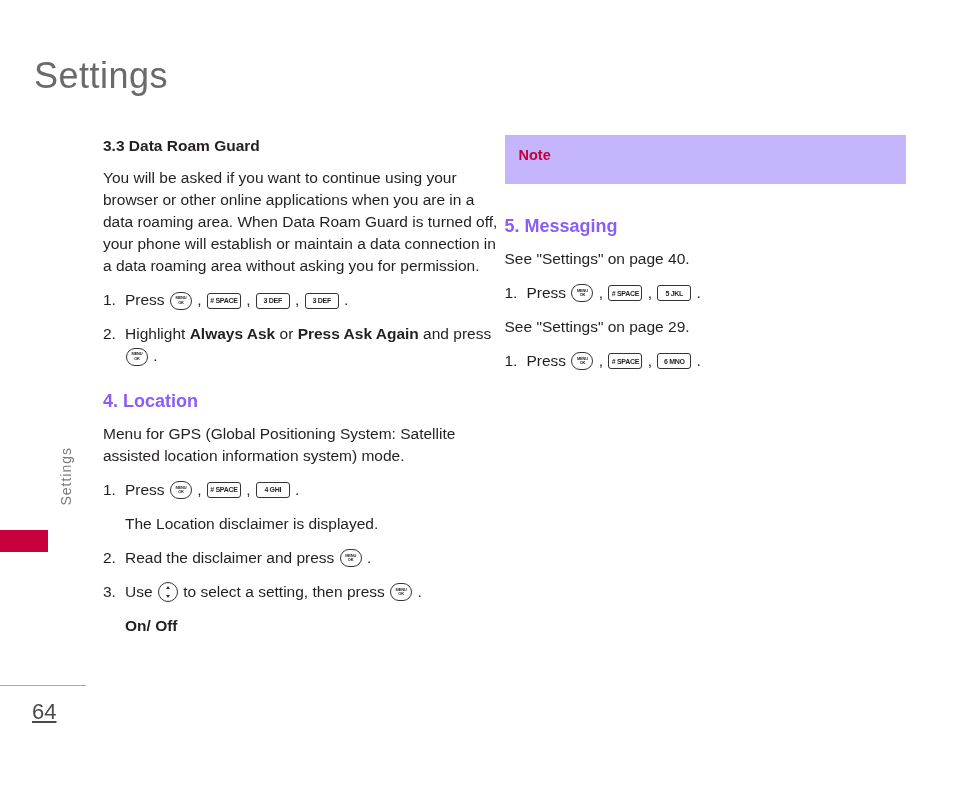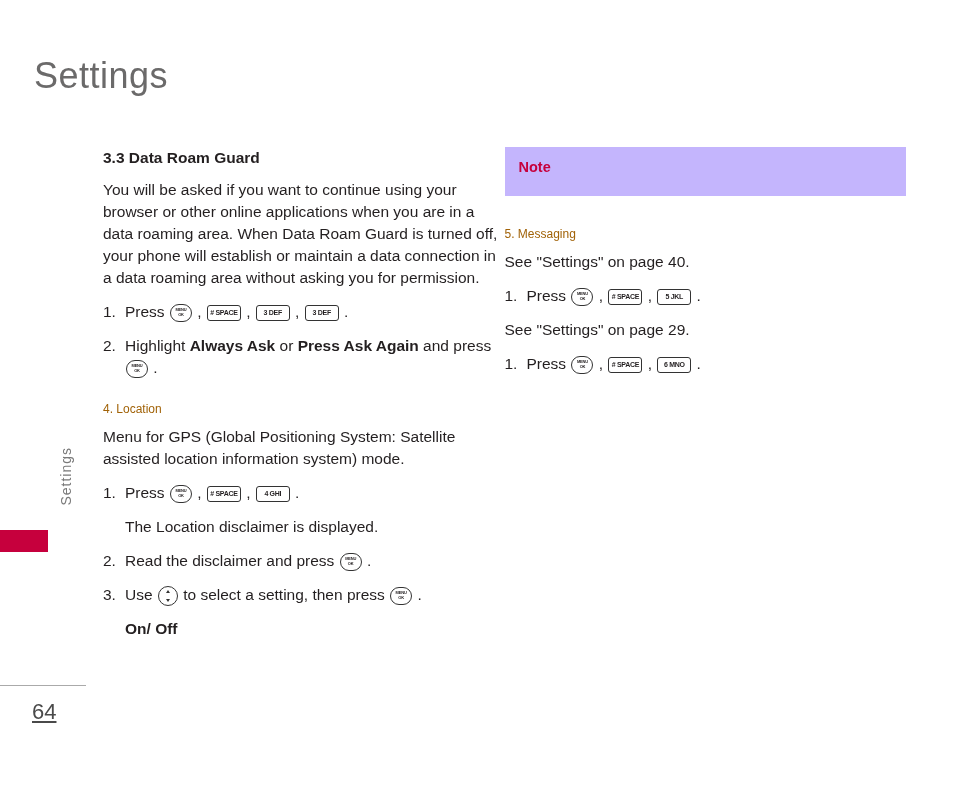--- a/index.html
+++ b/index.html
@@ -27,21 +27,20 @@
     letter-spacing: 0.5px;
     color: #6b6a6a;
     font-family: "Helvetica Neue Light", "Helvetica Neue", Arial, sans-serif;
   }
   .columns {
     position: absolute;
     top: 135px;
     left: 103px;
     right: 48px;
     display: flex;
-    margin-top: 12px;
   }
   .col {
     flex: 1;
     font-size: 15.5px;
     line-height: 1.42;
     font-family: "Helvetica Neue", Arial, sans-serif;
     font-stretch: condensed;
   }
   .subhead {
     font-weight: 700;
@@ -58,23 +57,23 @@
     flex-shrink: 0;
   }
   .step .body {
     flex: 1;
   }
   .indent {
     margin-left: 22px;
     margin-bottom: 12px;
   }
   .section-head {
-    color: #a16207;
-    font-weight: 400;
-    font-size: 12px;
+    color: #8b5cf6;
+    font-weight: 700;
+    font-size: 18px;
     margin: 22px 0 8px 0;
   }
   .bold { font-weight: 700; }
   .key {
     display: inline-block;
     vertical-align: middle;
     margin: 0 1px;
   }
   .key-ok {
     display: inline-flex;

